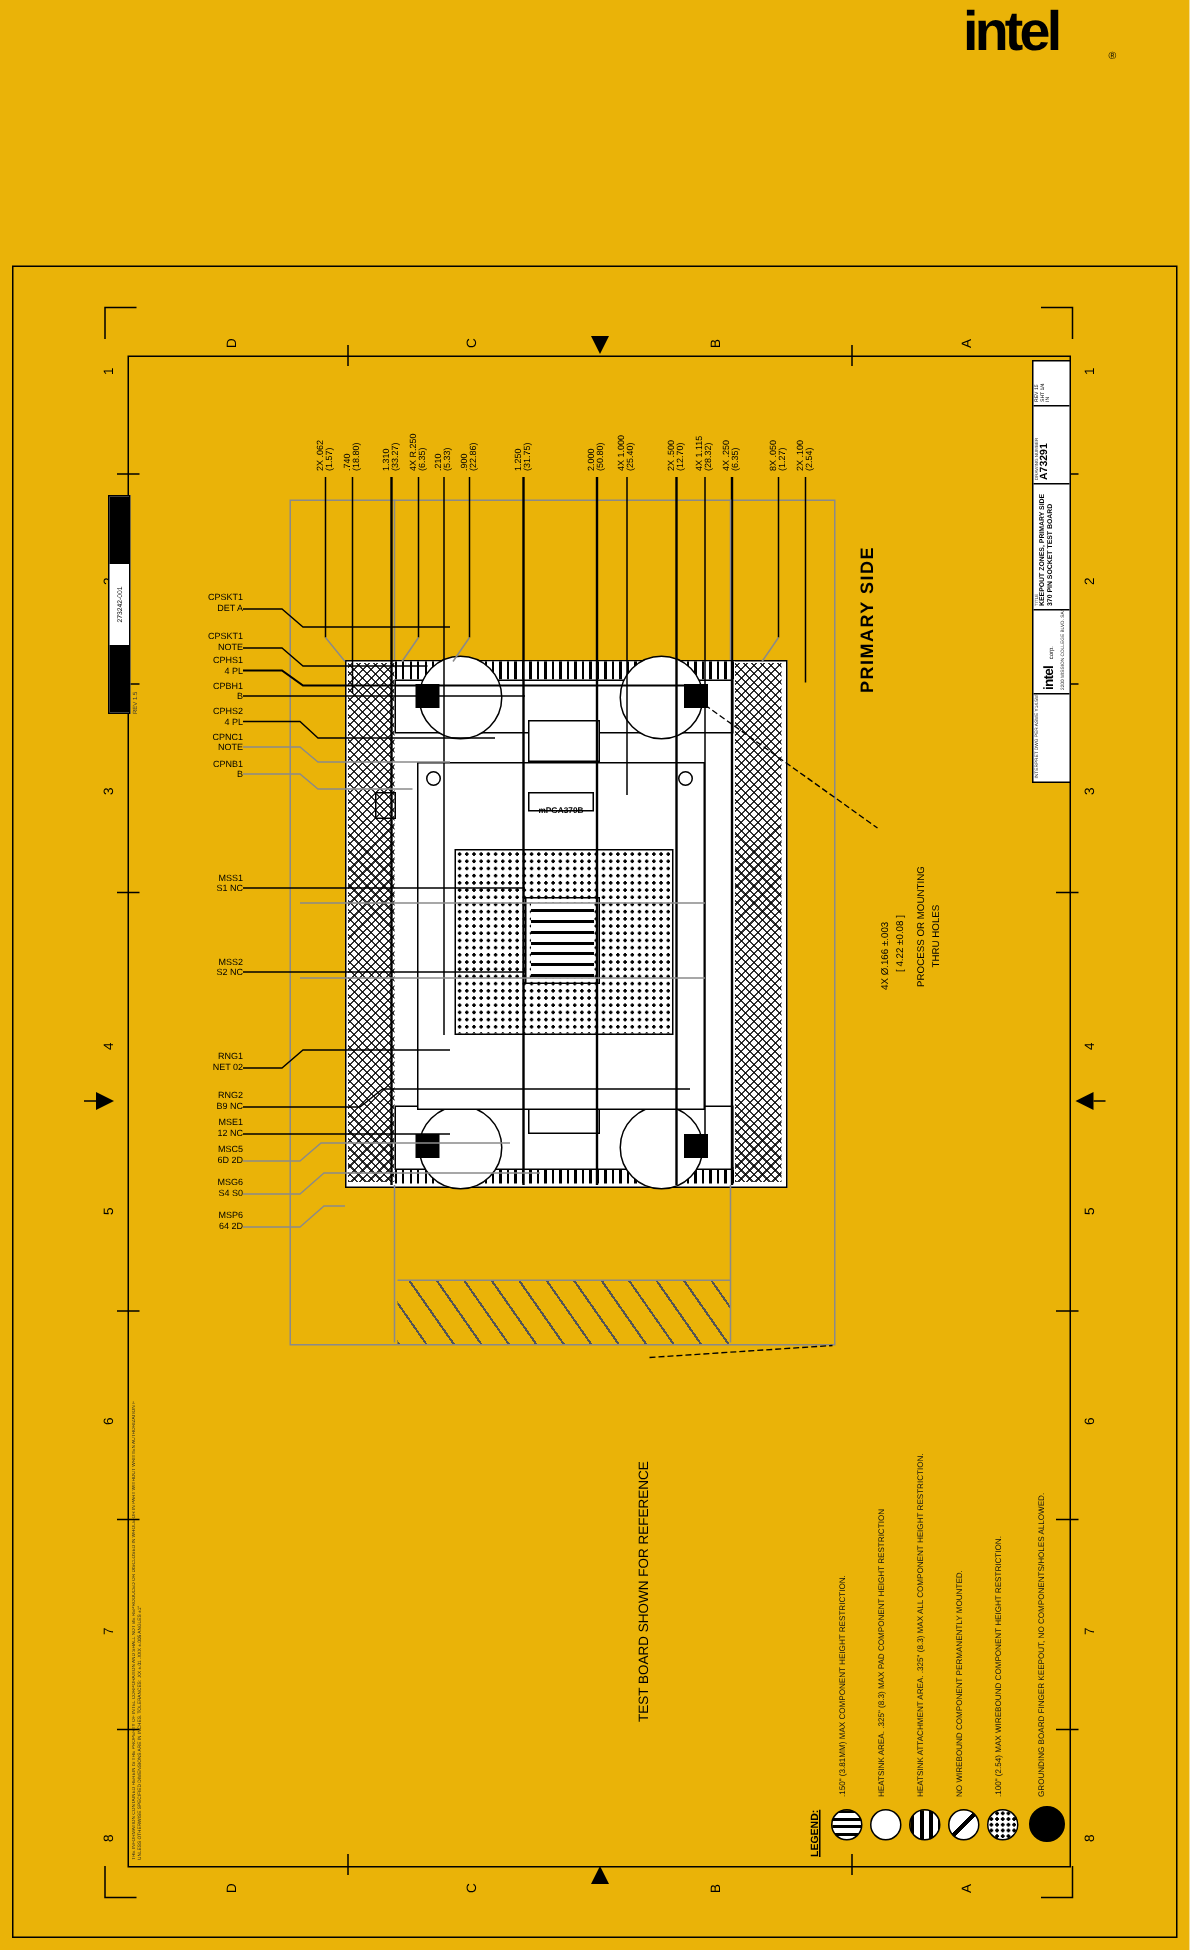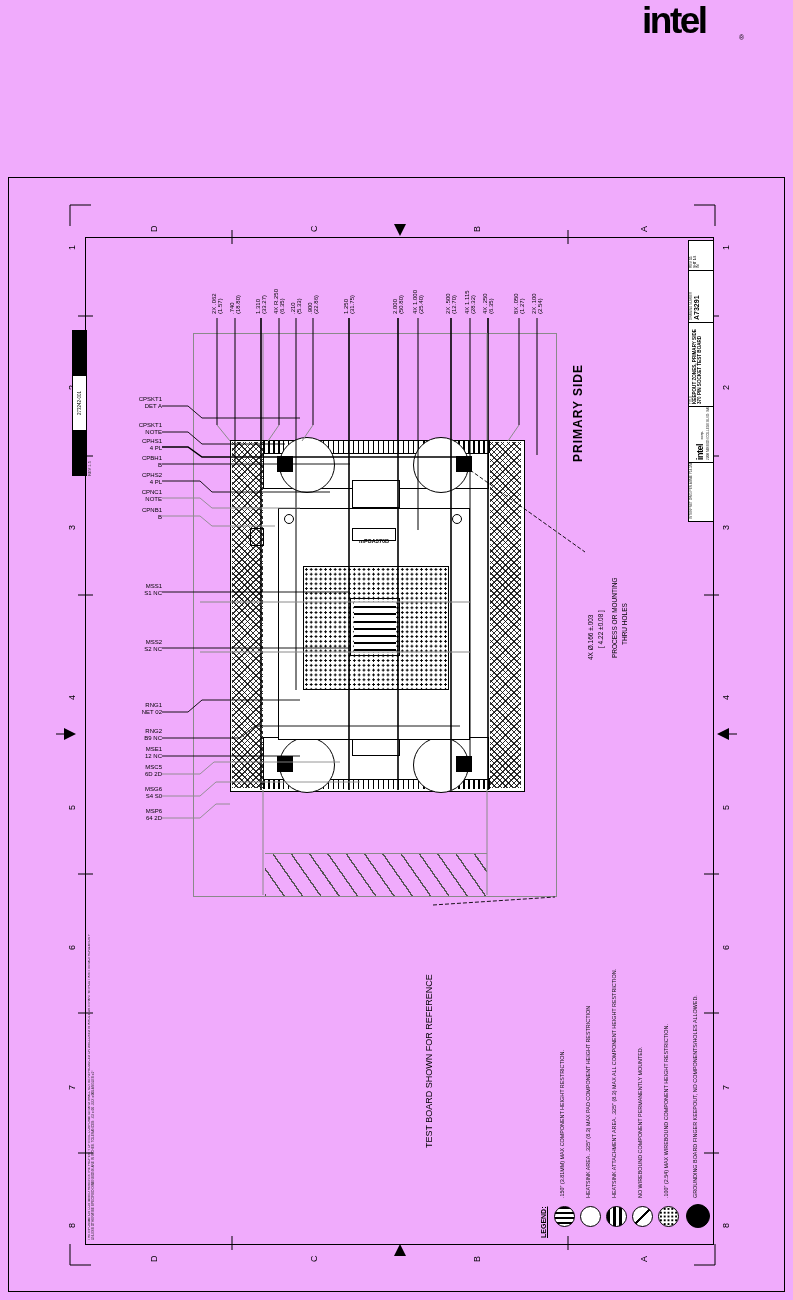--- a/index.html
+++ b/index.html
@@ -1,16 +1,16 @@
 <!DOCTYPE html>
 <html><head>
 <meta charset="utf-8">
 <style>
   html,body{margin:0;padding:0;background:#fff;}
-  #page{position:relative;width:793px;height:1300px;background:#f0abfc;overflow:hidden;
+  #page{position:relative;width:793px;height:1300px;background:#eab308;overflow:hidden;
         font-family:"Liberation Sans",sans-serif;color:#000;}
   .abs{position:absolute;}
   
   .vt{position:absolute;transform:rotate(-90deg);transform-origin:0 0;white-space:nowrap;line-height:1.05;}
   .frame{position:absolute;border:1px solid #000;}
   .gframe{position:absolute;border:1px solid #8a8a8a;}
   .hatch{background:
      repeating-linear-gradient(45deg, rgba(0,0,0,.8) 0 1px, transparent 1px 4px),
      repeating-linear-gradient(-45deg, rgba(0,0,0,.8) 0 1px, transparent 1px 4px),#fff;}
   .ticks{background:repeating-linear-gradient(90deg,#000 0 1.5px,#fff 1.5px 5px);}

